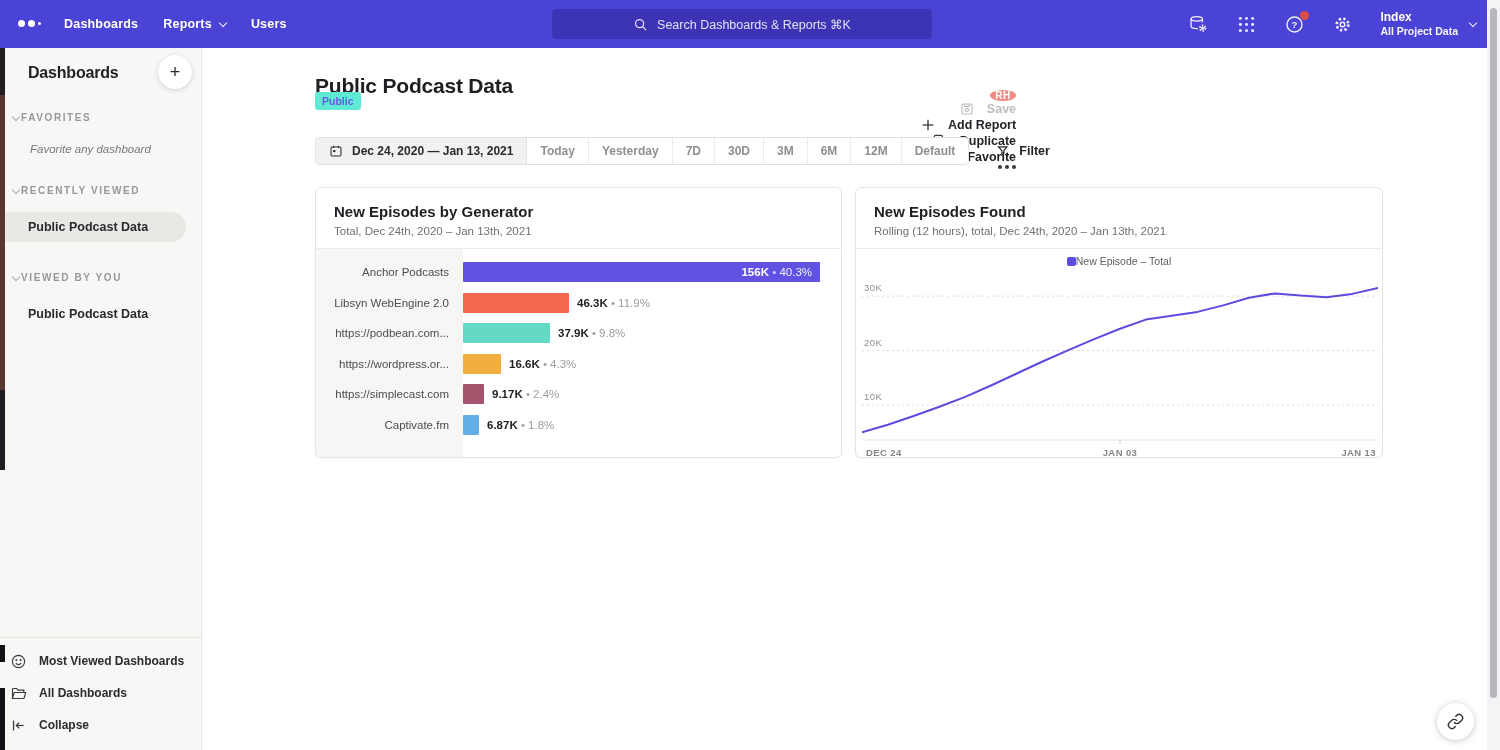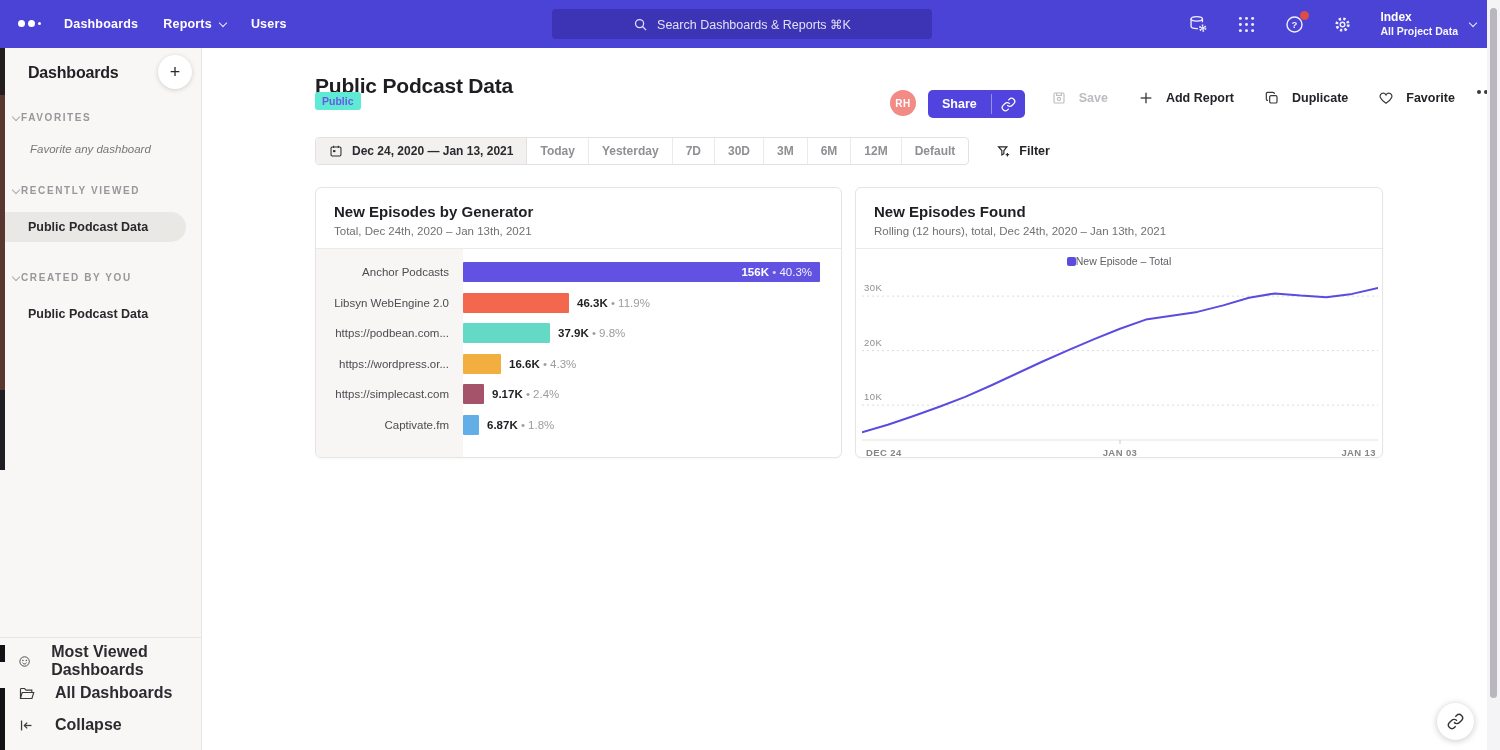--- a/index.html
+++ b/index.html
@@ -30,28 +30,28 @@
   
   .sidebar { position:absolute; top:48px; left:0; bottom:0; width:202px; background:#f8f7f5; border-right:1px solid #e9e7e5; z-index:3; }
   .sb-title { padding:16px 0 0 28px; font-size:16px; font-weight:700; color:#222226; letter-spacing:-.2px; }
   .plus-btn { position:absolute; top:7px; left:158px; width:34px; height:34px; border-radius:50%; background:#fff; border:none; box-shadow:0 1px 5px rgba(0,0,0,.16); font-size:18px; color:#2a2a2e; line-height:34px; text-align:center; }
   .sb-sec-header { display:flex; align-items:center; gap:2px; padding-left:13px; margin-top:30px; font-size:10px; font-weight:700; letter-spacing:1.6px; color:#97979c; }
   .sb-sec-header .chev-down { margin-top:-1px; opacity:.8; }
   .sb-empty { padding-left:30px; margin-top:20px; font-style:italic; font-size:11.5px; color:#77777c; }
   .sb-item { margin-top:16px; height:30px; line-height:30px; padding-left:28px; font-size:12.5px; font-weight:700; color:#29292e; }
   .sb-item.sel { background:#eae8e5; width:186px; border-radius:0 19px 19px 0; }
   .sb-footer { position:absolute; left:0; right:0; bottom:0; border-top:1px solid #e8e6e3; padding:7px 0 9px; background:#f8f7f5; }
-  .sb-foot-item { display:flex; align-items:center; gap:20px; height:32px; padding-left:18px; font-size:16px; font-weight:700; color:#2b2b30; }
+  .sb-foot-item { display:flex; align-items:center; gap:12px; height:32px; padding-left:10px; font-size:12px; font-weight:700; color:#2b2b30; }
   .sb-foot-item svg { width:17px; height:17px; color:#3a3a3f; }
 
   
   .main { position:absolute; left:0; top:48px; right:0; bottom:0; }
   .page-title { position:absolute; left:315px; top:26px; font-size:21px; font-weight:700; color:#1d1d22; letter-spacing:-.2px; }
   .pub-badge { position:absolute; left:315px; top:44px; background:#5eead4; color:#6a58e0; font-size:10.5px; font-weight:700; padding:3px 7px; border-radius:3px; }
-  .actions { position:absolute; left:890px; top:42px; height:28px; display:flex; align-items:flex-start; }
+  .actions { position:absolute; left:890px; top:42px; height:28px; display:flex; align-items:flex-end;flex-direction:column; }
   .avatar { width:26px; height:26px; border-radius:50%; background:#f28a85; color:#fff; font-size:10px; font-weight:700; letter-spacing:.5px; display:flex; align-items:center; justify-content:center; }
   .share-group { margin-left:12px; display:flex; align-items:stretch; height:28px; background:#5143dd; border-radius:5px; overflow:hidden; }
   .share-main { padding:0 14px; color:#fff; font-size:12.5px; font-weight:700; line-height:28px; }
   .share-div { width:1px; background:rgba(255,255,255,.4); margin:4px 0; }
   .share-link { width:33px; display:flex; align-items:center; justify-content:center; color:#fff; }
   .share-link svg { width:15px; height:15px; }
   .act { display:flex; align-items:center; gap:12px; font-size:12.5px; font-weight:700; color:#232328; }
   .act svg { width:16px; height:16px; color:#3a3a3f; }
   .act.disabled { color:#bcbcc1; } .act.disabled svg { color:#bcbcc1; }
   .ml26{margin-left:26px;} .ml30{margin-left:30px;} .ml22{margin-left:22px;}
@@ -194,21 +194,21 @@
           <span data-interactable="false">FAVORITES</span>
         </div>
         <div class="sb-empty" data-interactable="false">Favorite any dashboard</div>
         <div class="sb-sec-header" data-interactable="true">
           <span class="chev-down" data-interactable="false"></span>
           <span data-interactable="false">RECENTLY VIEWED</span>
         </div>
         <div class="sb-item sel" data-interactable="true">Public Podcast Data</div>
         <div class="sb-sec-header" data-interactable="true">
           <span class="chev-down" data-interactable="false"></span>
-          <span data-interactable="false">CREATED BY YOU</span>
+          <span data-interactable="false">VIEWED BY YOU</span>
         </div>
         <div class="sb-item" data-interactable="true">Public Podcast Data</div>
       </div>
     <div class="sb-footer" data-interactable="false">
       <div class="sb-foot-item" data-interactable="true">
         <svg data-interactable="false" viewBox="0 0 24 24" fill="none" stroke="currentColor" stroke-width="1.6">
             <circle cx="12" cy="12" r="8.6"></circle>
             <circle cx="9" cy="10" r="0.6" fill="currentColor"></circle>
             <circle cx="15" cy="10" r="0.6" fill="currentColor"></circle>
             <path d="M8.3 14.2c1 1.5 2.4 2.3 3.7 2.3s2.7-.8 3.7-2.3"></path>

